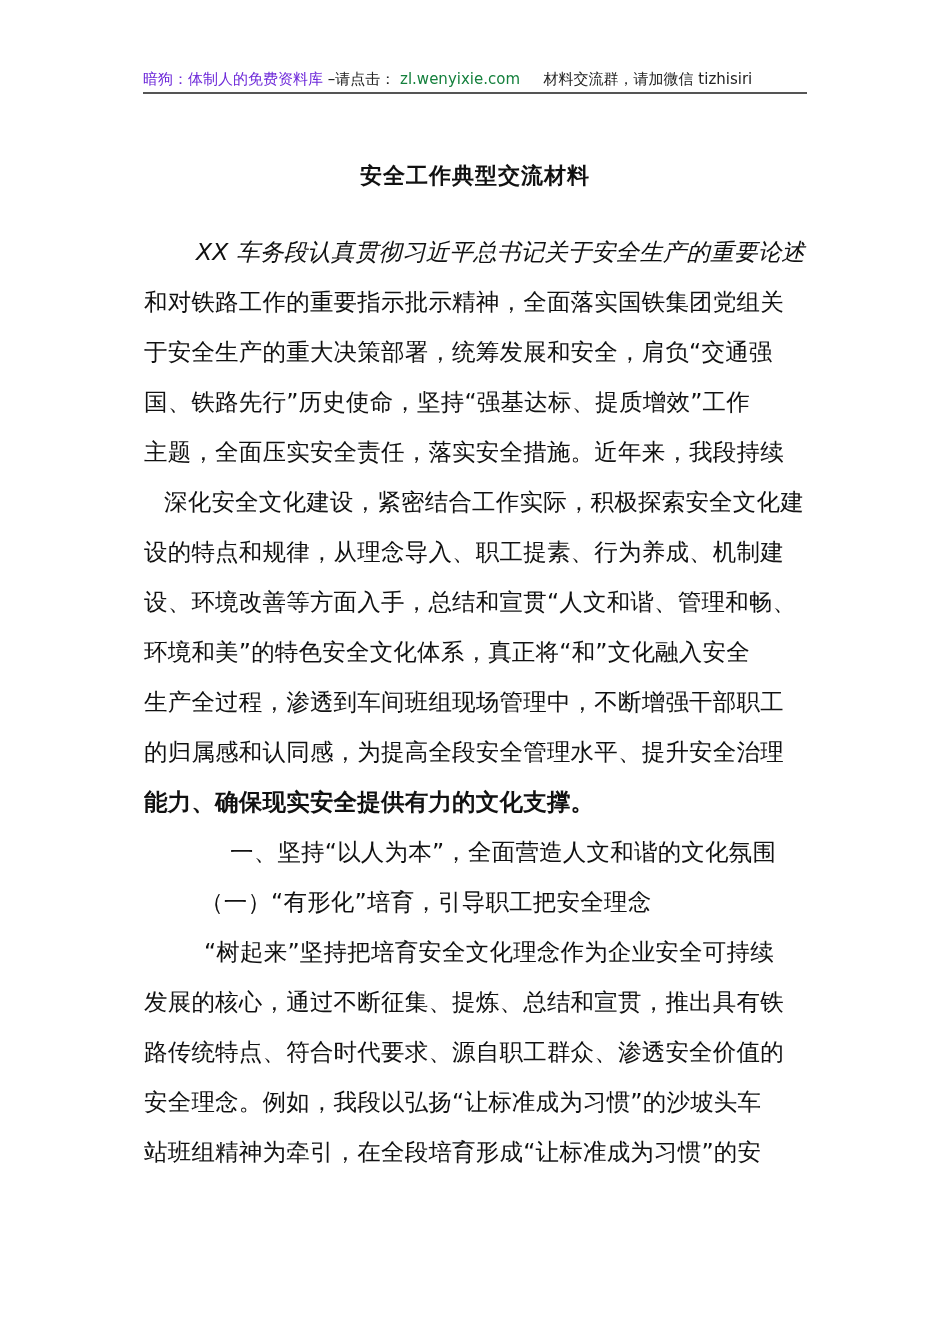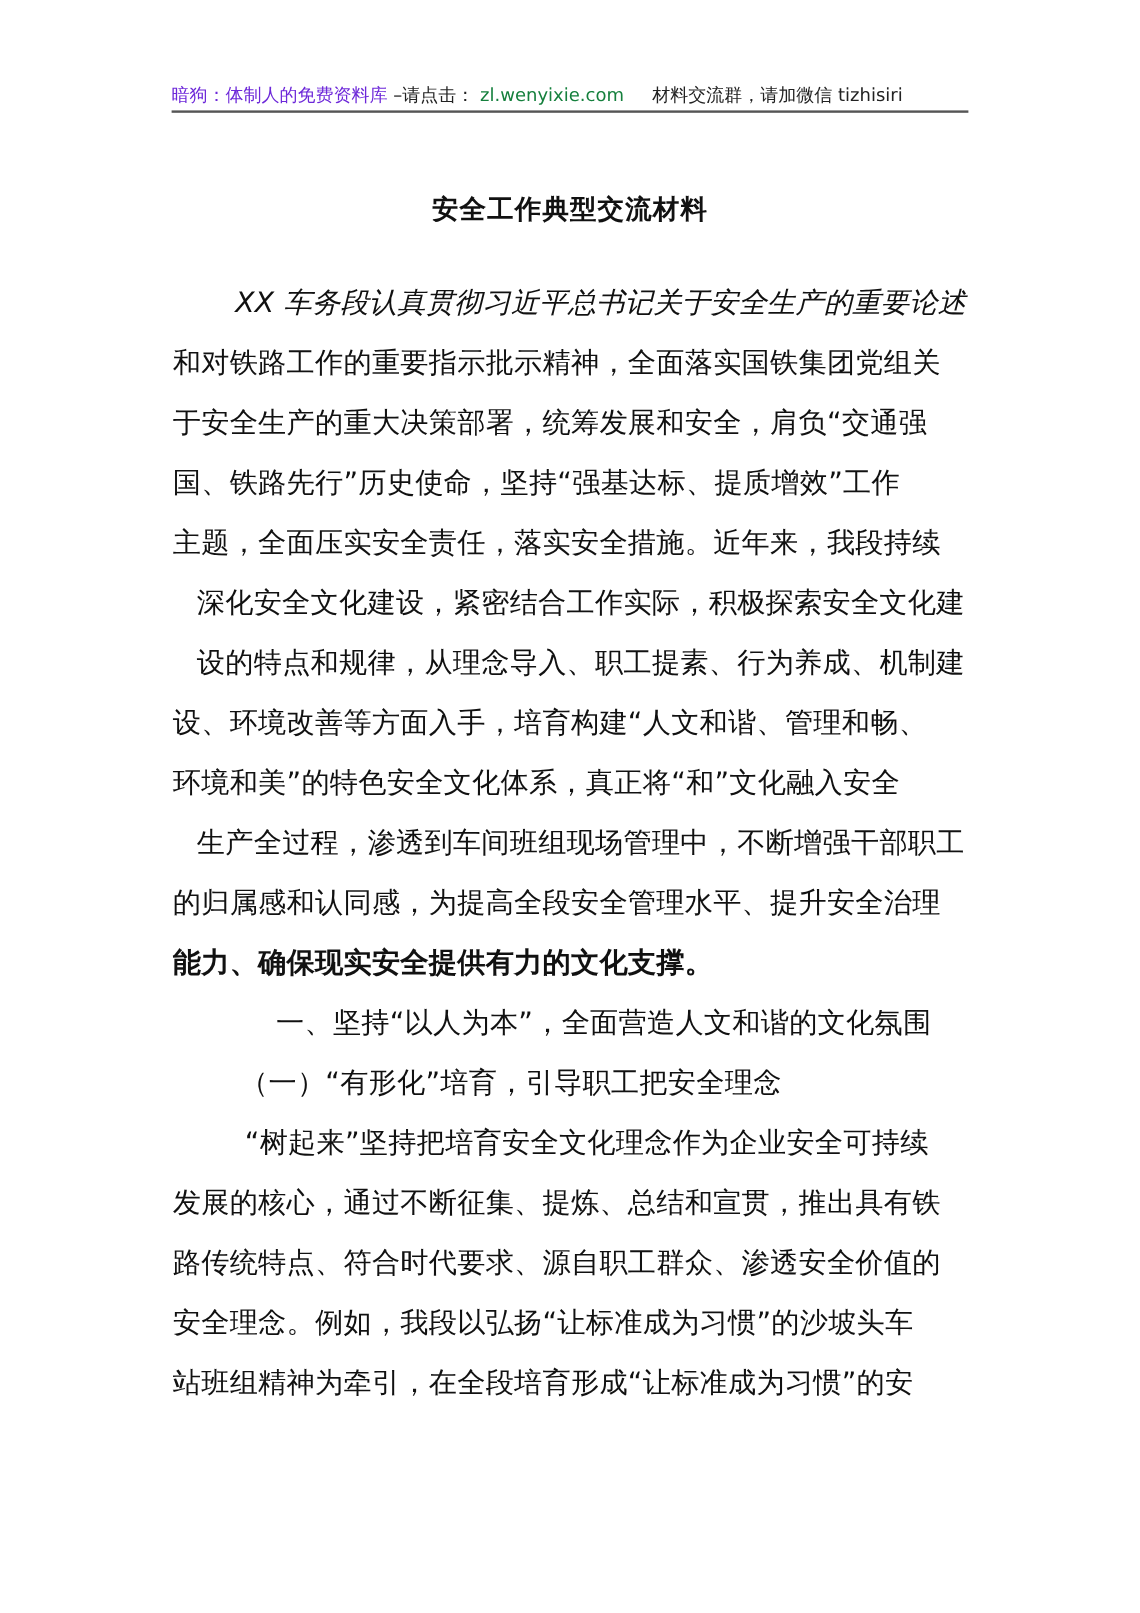--- a/index.html
+++ b/index.html
@@ -29,24 +29,24 @@
 
 <div class="title">安全工作典型交流材料</div>
 
 <div>
   <div class="line" style="top:234px;left:196px;font-style:italic;">XX 车务段认真贯彻习近平总书记关于安全生产的重要论述</div>
   <div class="line" style="top:284px;">和对铁路工作的重要指示批示精神，全面落实国铁集团党组关</div>
   <div class="line" style="top:334px;">于安全生产的重大决策部署，统筹发展和安全，肩负“交通强</div>
   <div class="line" style="top:384px;">国、铁路先行”历史使命，坚持“强基达标、提质增效”工作</div>
   <div class="line" style="top:434px;">主题，全面压实安全责任，落实安全措施。近年来，我段持续</div>
   <div class="line" style="top:484px;margin-left:20px;">深化安全文化建设，紧密结合工作实际，积极探索安全文化建</div>
-  <div class="line" style="top:534px;text-align:center;">设的特点和规律，从理念导入、职工提素、行为养成、机制建</div>
-  <div class="line" style="top:584px;">设、环境改善等方面入手，培育构建“人文和谐、管理和畅、</div>
+  <div class="line" style="top:534px;">设的特点和规律，从理念导入、职工提素、行为养成、机制建</div>
+  <div class="line" style="top:584px;">设、环境改善等方面入手，总结和宣贯“人文和谐、管理和畅、</div>
   <div class="line" style="top:634px;">环境和美”的特色安全文化体系，真正将“和”文化融入安全</div>
-  <div class="line" style="top:684px;text-align:center;">生产全过程，渗透到车间班组现场管理中，不断增强干部职工</div>
+  <div class="line" style="top:684px;">生产全过程，渗透到车间班组现场管理中，不断增强干部职工</div>
   <div class="line" style="top:734px;">的归属感和认同感，为提高全段安全管理水平、提升安全治理</div>
   <div class="line" style="top:784px;font-weight:bold;">能力、确保现实安全提供有力的文化支撑。</div>
   <div class="line" style="top:834px;left:196px;margin-left:34px;">一、坚持“以人为本”，全面营造人文和谐的文化氛围</div>
   <div class="line" style="top:884px;left:200px;">（一）“有形化”培育，引导职工把安全理念</div>
   <div class="line" style="top:934px;left:204px;">“树起来”坚持把培育安全文化理念作为企业安全可持续</div>
   <div class="line" style="top:984px;">发展的核心，通过不断征集、提炼、总结和宣贯，推出具有铁</div>
   <div class="line" style="top:1034px;">路传统特点、符合时代要求、源自职工群众、渗透安全价值的</div>
   <div class="line" style="top:1084px;">安全理念。例如，我段以弘扬“让标准成为习惯”的沙坡头车</div>
   <div class="line" style="top:1134px;">站班组精神为牵引，在全段培育形成“让标准成为习惯”的安</div>
 </div>

